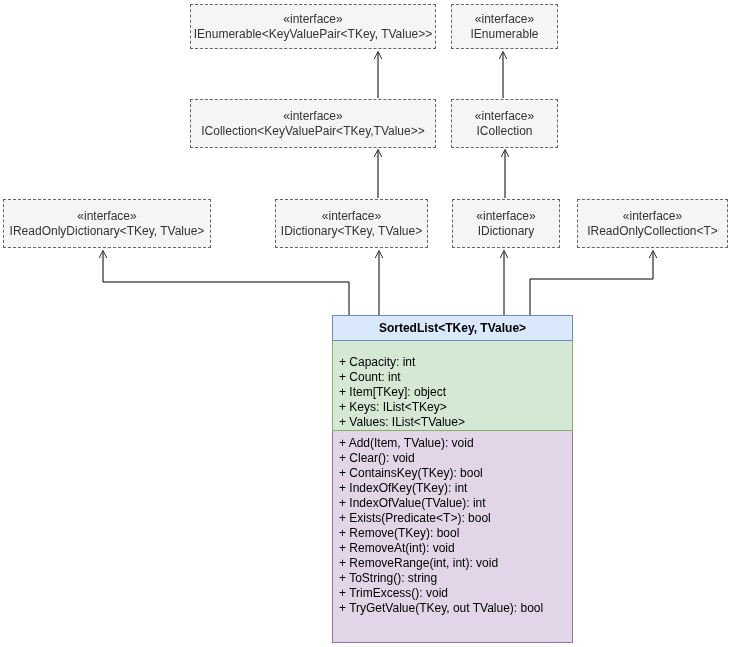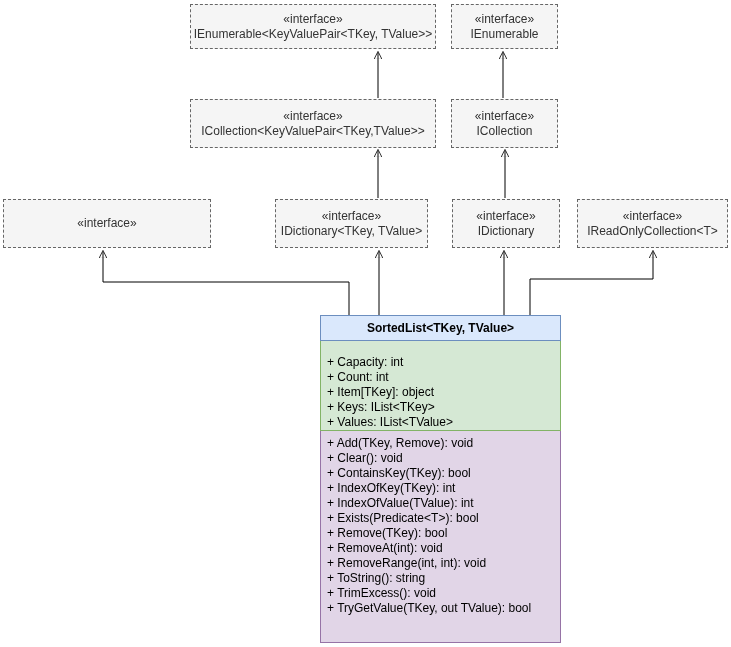--- a/index.html
+++ b/index.html
@@ -101,45 +101,46 @@
     <span class="stereo">«interface»</span>
     <span class="iname">ICollection&lt;KeyValuePair&lt;TKey,TValue&gt;&gt;</span>
   </div>
   <div class="node iface" style="left:451px;top:99px;width:107px;height:49px;">
     <span class="stereo">«interface»</span>
     <span class="iname">ICollection</span>
   </div>
 
   <div class="node iface" style="left:3px;top:199px;width:208px;height:49px;">
     <span class="stereo">«interface»</span>
+    <span class="iname">IReadOnlyDictionary&lt;TKey, TValue&gt;</span>
   </div>
   <div class="node iface" style="left:275px;top:199px;width:153px;height:49px;">
     <span class="stereo">«interface»</span>
     <span class="iname">IDictionary&lt;TKey, TValue&gt;</span>
   </div>
   <div class="node iface" style="left:452px;top:199px;width:108px;height:49px;">
     <span class="stereo">«interface»</span>
     <span class="iname">IDictionary</span>
   </div>
   <div class="node iface" style="left:577px;top:199px;width:151px;height:49px;">
     <span class="stereo">«interface»</span>
     <span class="iname">IReadOnlyCollection&lt;T&gt;</span>
   </div>
 
-  <div class="node classbox" style="left:320px;top:315px;width:241px;height:328px;">
+  <div class="node classbox" style="left:332px;top:315px;width:241px;height:328px;">
     <div class="cls-header">SortedList&lt;TKey, TValue&gt;</div>
     <div class="cls-props">
       <div class="member">+ Capacity: int</div>
       <div class="member">+ Count: int</div>
       <div class="member">+ Item[TKey]: object</div>
       <div class="member">+ Keys: IList&lt;TKey&gt;</div>
       <div class="member">+ Values: IList&lt;TValue&gt;</div>
     </div>
     <div class="cls-methods">
-      <div class="member">+ Add(TKey, Remove): void</div>
+      <div class="member">+ Add(Item, TValue): void</div>
       <div class="member">+ Clear(): void</div>
       <div class="member">+ ContainsKey(TKey): bool</div>
       <div class="member">+ IndexOfKey(TKey): int</div>
       <div class="member">+ IndexOfValue(TValue): int</div>
       <div class="member">+ Exists(Predicate&lt;T&gt;): bool</div>
       <div class="member">+ Remove(TKey): bool</div>
       <div class="member">+ RemoveAt(int): void</div>
       <div class="member">+ RemoveRange(int, int): void</div>
       <div class="member">+ ToString(): string</div>
       <div class="member">+ TrimExcess(): void</div>

